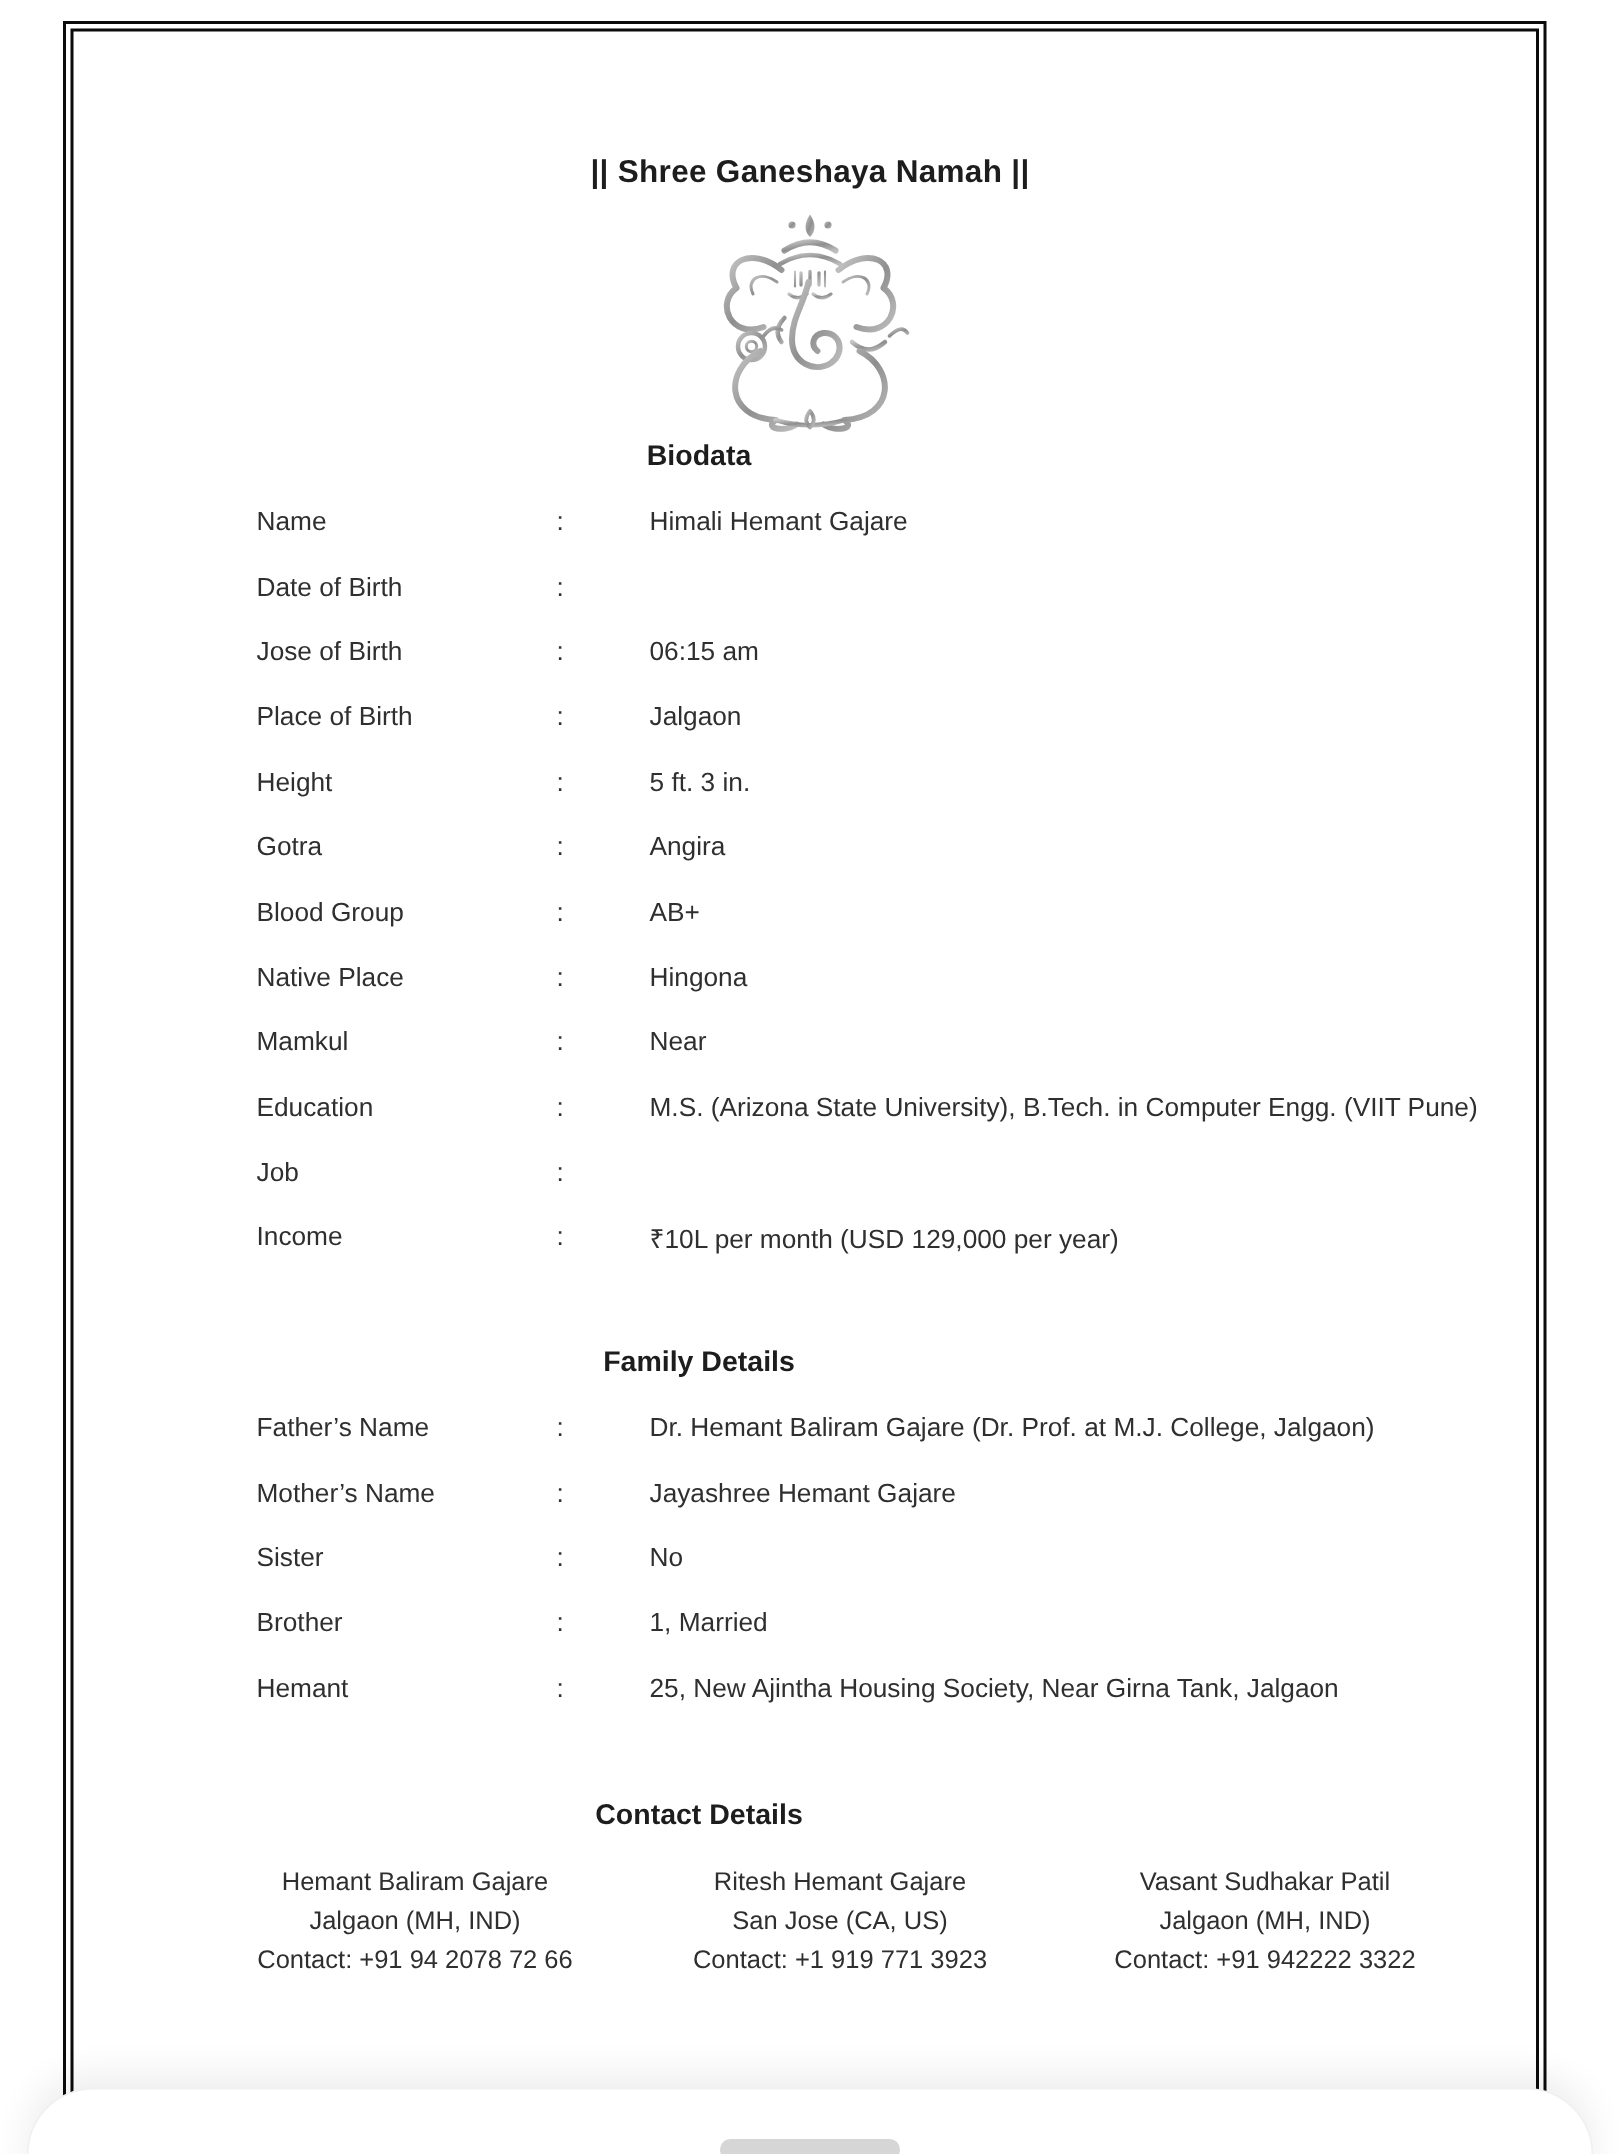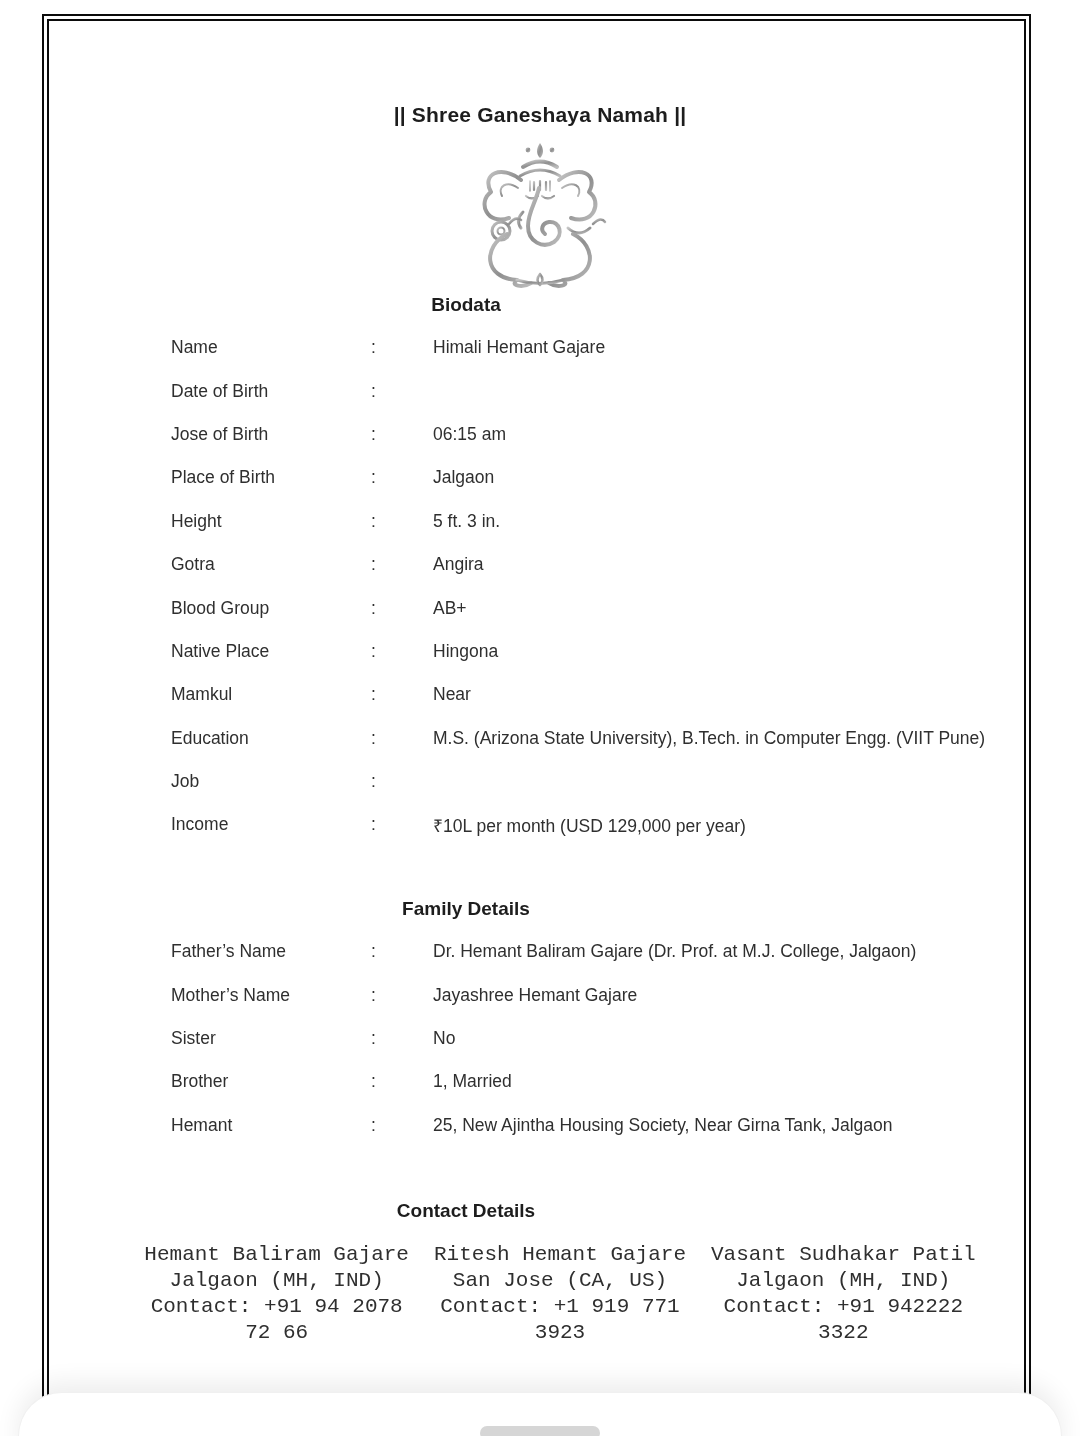--- a/index.html
+++ b/index.html
@@ -72,23 +72,22 @@
   .row .value { flex: 1; }
 
   .contact-cols {
     position: absolute;
     top: 1242px; left: 135px; width: 850px;
     display: flex;
   }
   .contact-col {
     flex: 1;
     text-align: center;
-    font-size: 21px;
+    font-size: 17px;
     line-height: 26px;
-    font-family: Liberation Mono, monospace;
   }
 
   .bottom-sheet {
     position: absolute;
     left: 18px; right: 18px;
     top: 1392px; height: 70px;
     background: #ffffff;
     border: 1px solid #f0f0f0;
     border-bottom: none;
     border-radius: 44px 44px 0 0;

